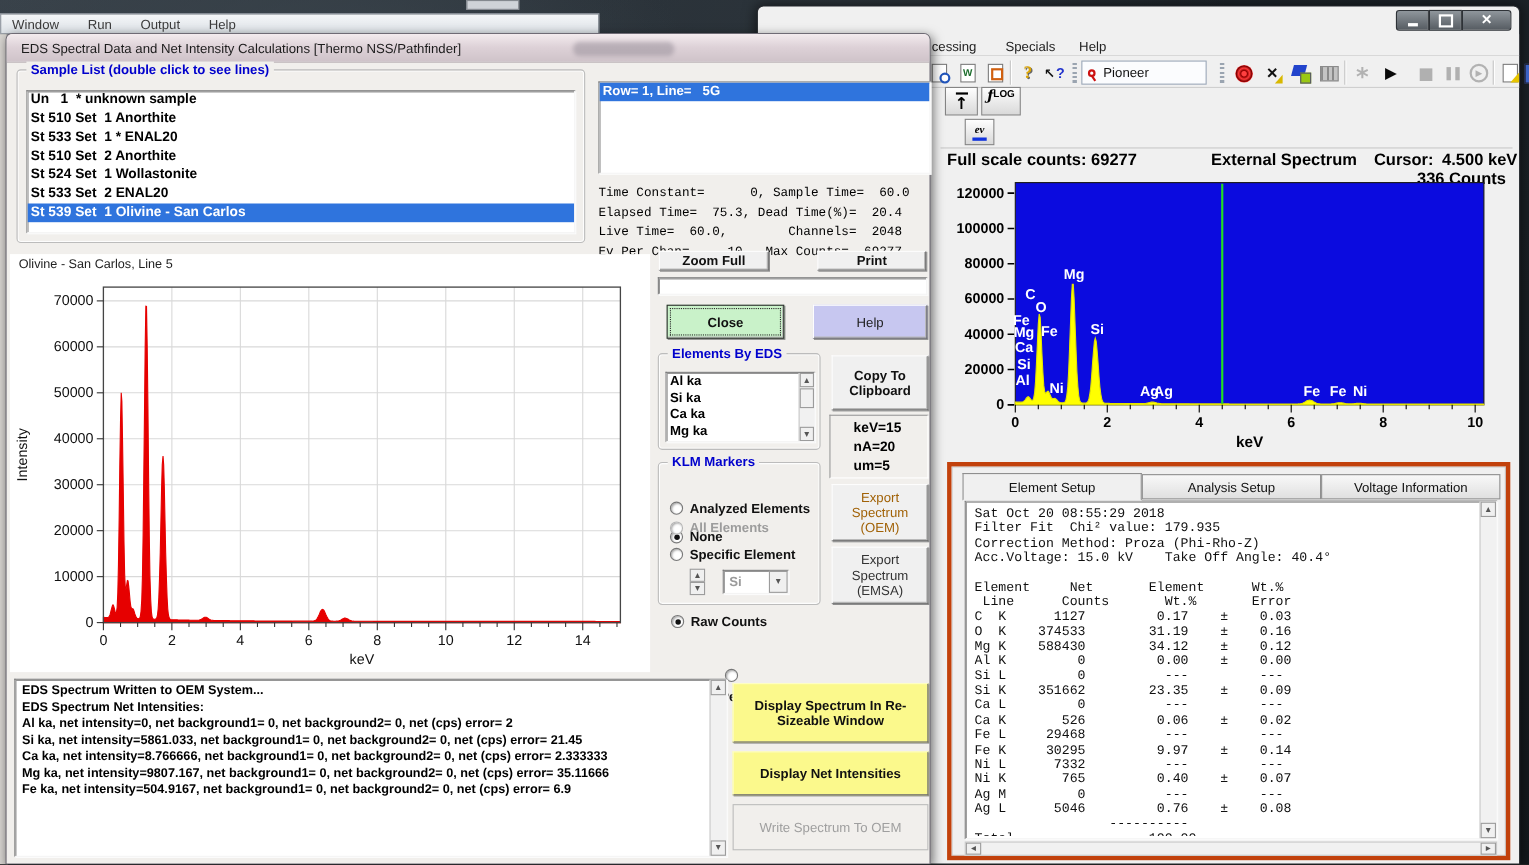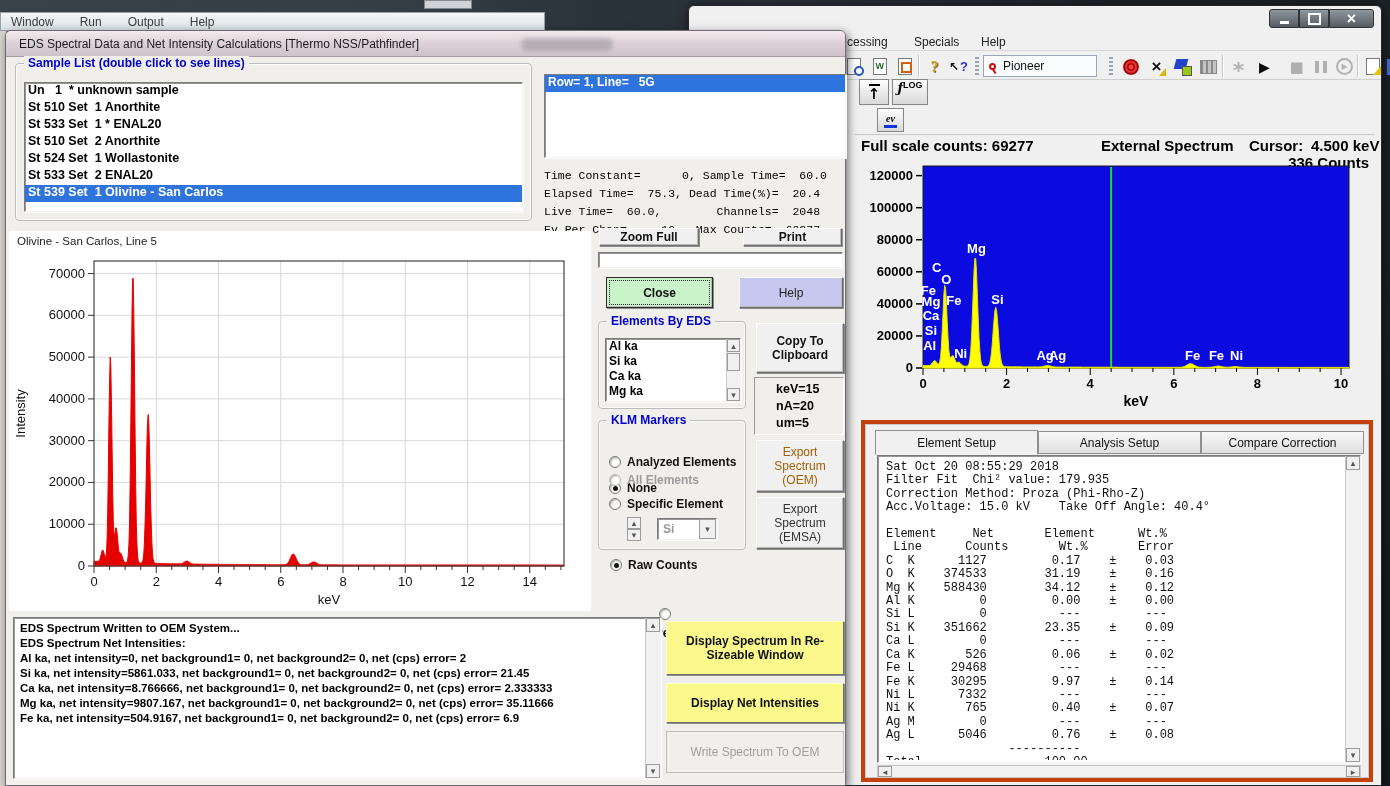--- a/index.html
+++ b/index.html
@@ -286,21 +286,21 @@
     </div>
 
     <div class="ypanel">
       <div class="tab active" style="left:10px;">
         <span>Element Setup</span>
         </div>
       <div class="tab" style="left:173px;">
         <span>Analysis Setup</span>
         </div>
       <div class="tab" style="left:336px;">
-        <span>Compare Correction</span>
+        <span>Voltage Information</span>
         </div>
       <div class="abs sunken" style="left:12px;top:31px;width:484px;height:308px;">
         <div class="mono" style="position:absolute;left:8px;top:5px;right:20px;bottom:2px;font-size:12px;line-height:13.4px;color:#101010;overflow:hidden;">Sat Oct 20 08:55:29 2018
 Filter Fit  Chi² value: 179.935
 Correction Method: Proza (Phi-Rho-Z)
 Acc.Voltage: 15.0 kV    Take Off Angle: 40.4°
 
 Element     Net       Element      Wt.%
  Line      Counts       Wt.%       Error
 C  K      1127         0.17    ±    0.03

